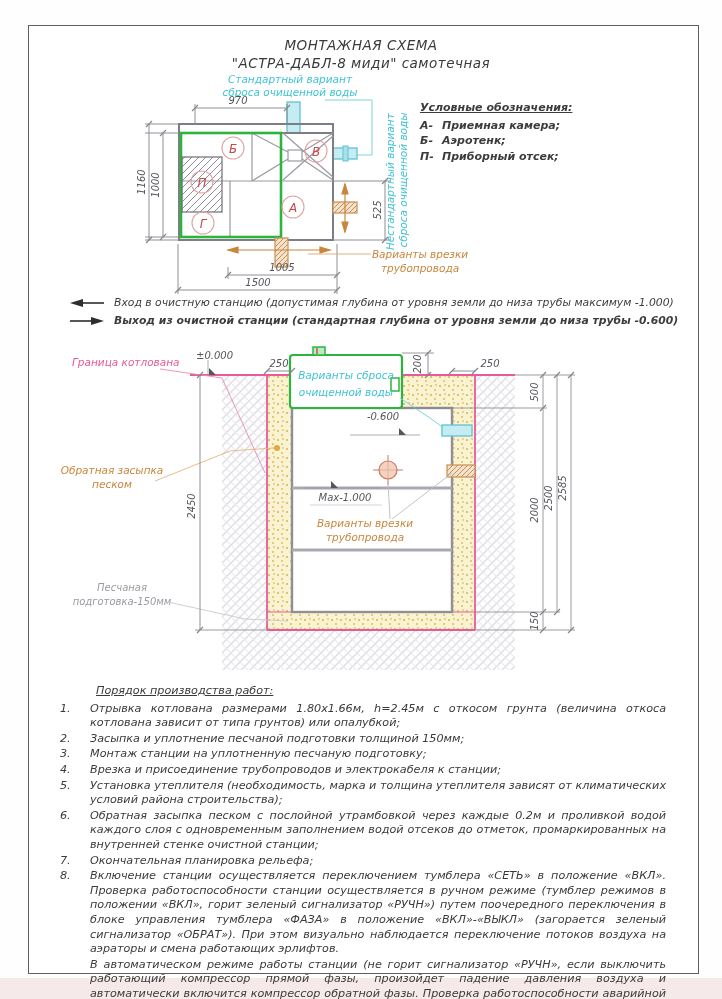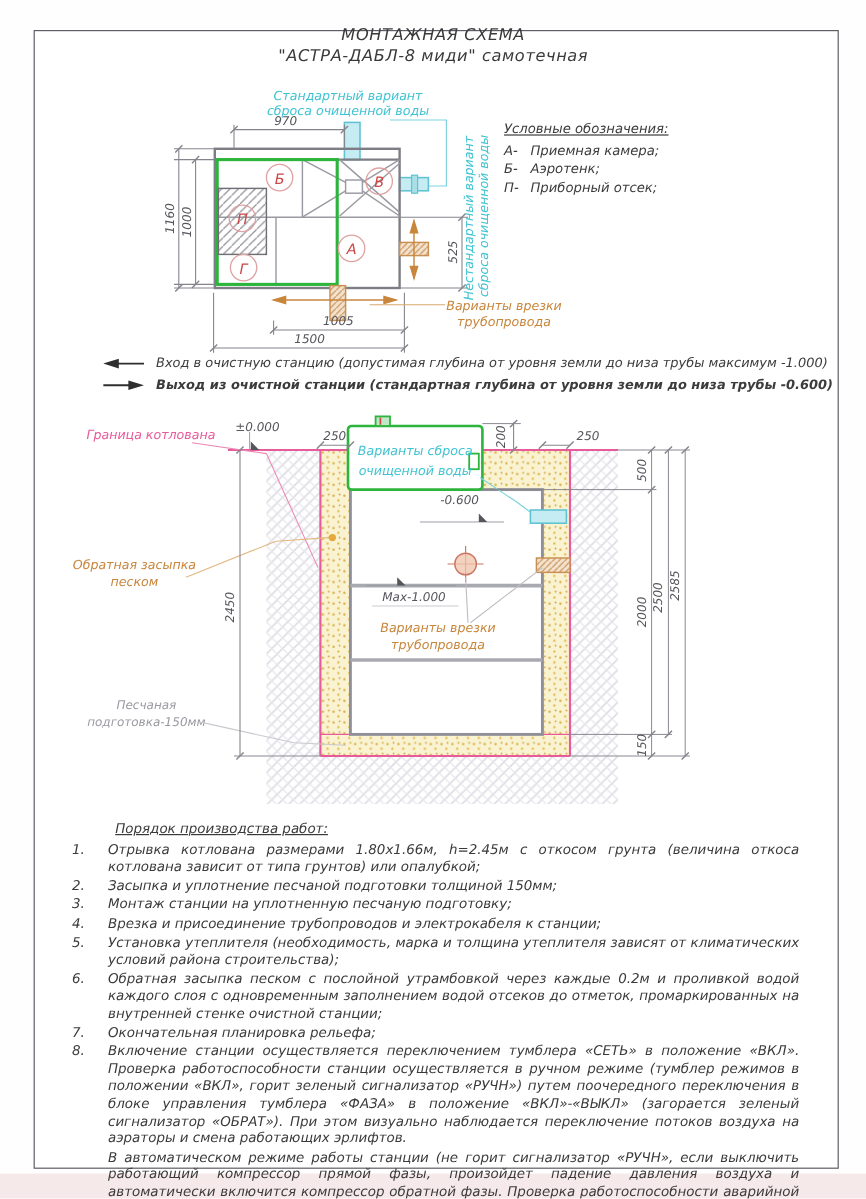--- a/index.html
+++ b/index.html
@@ -1,31 +1,31 @@
 <!DOCTYPE html>
 <html><head>
 <meta charset="utf-8">
 <style>
   html,body{margin:0;padding:0;background:#fff;}
   .page{position:relative;width:722px;height:999px;background:#fffefe;overflow:hidden;
         font-family:"DejaVu Sans","Liberation Sans",sans-serif;color:#3d3d3d;}
   .frame{position:absolute;left:28px;top:25px;width:669px;height:947px;border:1.6px solid #5e5e66;background:#fff;}
   .bottom-tint{position:absolute;left:0;top:978px;width:722px;height:21px;background:#f6e9e9;}
-  .title{position:absolute;left:0;top:20px;width:722px;text-align:center;font-style:italic;
+  .title{position:absolute;left:0;top:36px;width:722px;text-align:center;font-style:italic;
          font-size:13.5px;line-height:18px;letter-spacing:.5px;color:#3a3a3a;}
   
   .legend{position:absolute;left:420px;top:100px;width:250px;font-style:italic;font-size:11px;
-          line-height:15.5px;color:#3c3c3c;}
+          line-height:15.5px;color:#3c3c3c;font-weight:bold;}
   .legend .ltitle{text-decoration:underline;margin-bottom:2px;}
   .legend .lrow{white-space:nowrap;}
   .legend .lkey{display:inline-block;width:22px;}
   .neckrow{display:flex;align-items:center;margin-top:3px;}
   .necksq{display:inline-block;width:16px;height:15px;border:2px solid #2cb53c;margin-right:7px;}
   
-  .note{position:absolute;left:86px;width:600px;font-style:italic;font-size:10.8px;color:#3c3c3c;
+  .note{position:absolute;left:70px;width:600px;font-style:italic;font-size:10.8px;color:#3c3c3c;
         display:flex;align-items:center;white-space:nowrap;}
   .note svg{margin-right:10px;flex:none;}
   
   .proc{position:absolute;left:60px;top:684px;width:606px;font-style:italic;font-size:11.2px;
         line-height:14.6px;color:#3a3a3a;}
   .proc .ptitle{text-decoration:underline;margin-bottom:3px;margin-left:36px;}
   .prow{display:flex;margin-bottom:1px;}
   .pnum{flex:none;width:30px;}
   .ptext{flex:1;text-align:justify;}
   .pextra{margin-left:30px;text-align:justify;}

